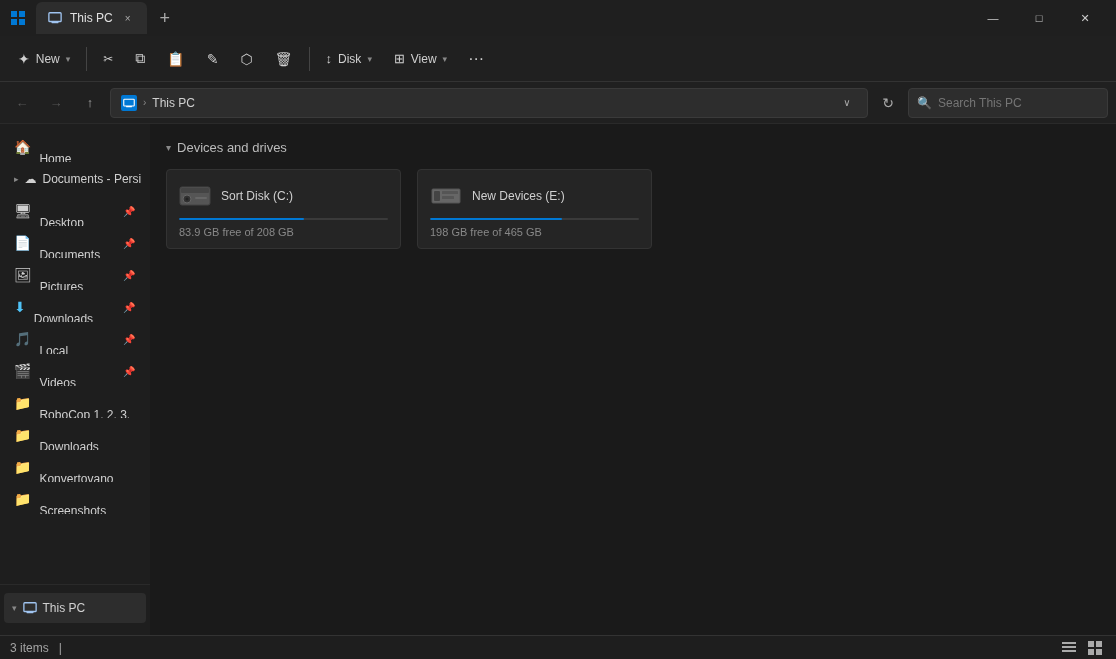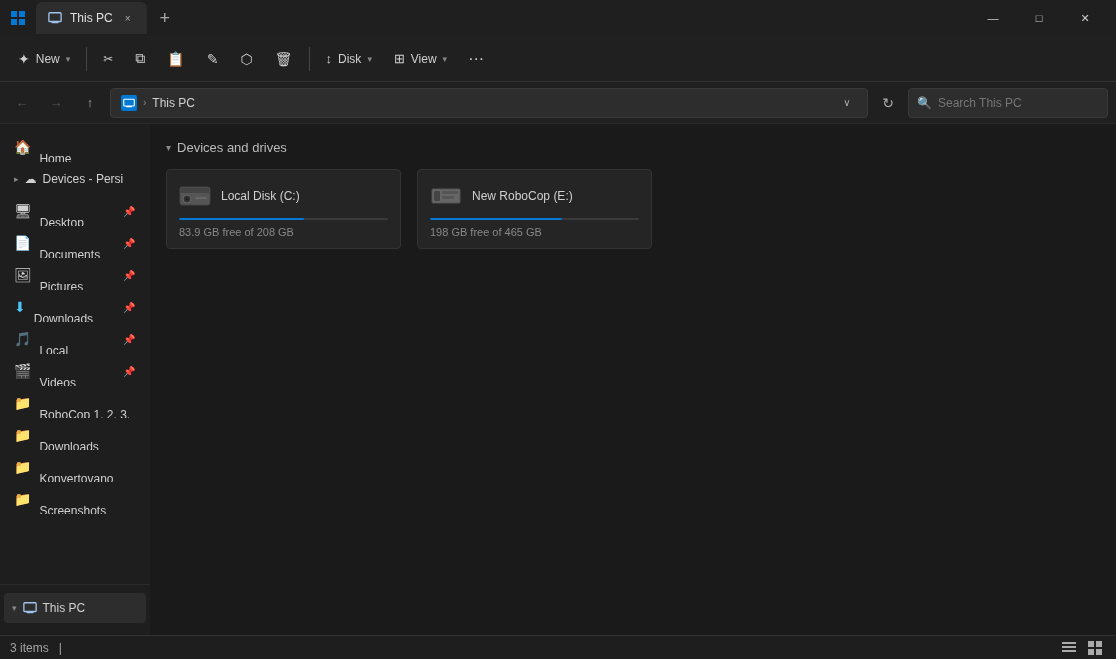--- a/index.html
+++ b/index.html
@@ -476,21 +476,21 @@
 <div class="main-area">
 
   <div class="sidebar">
     <div class="sidebar-item">
       <span class="item-icon">🏠</span>
       <span class="item-label">Home</span>
     </div>
     <div class="sidebar-onedrive">
       <span style="font-size:9px;color:#888;">▸</span>
       <span class="item-icon">☁</span>
-      <span class="item-label">Devices - Persi</span>
+      <span class="item-label">Documents - Persi</span>
     </div>
 
     <div class="sidebar-item">
       <span class="item-icon">🖥</span>
       <span class="item-label">Desktop</span>
       <span class="pin-icon">📌</span>
     </div>
     <div class="sidebar-item">
       <span class="item-icon">📄</span>
       <span class="item-label">Documents</span>
@@ -558,39 +558,39 @@
           <div class="drive-icon">
             <svg width="32" height="26" viewBox="0 0 32 26">
               <rect x="1" y="4" width="30" height="18" rx="2" fill="#555" stroke="#444" stroke-width="1"></rect>
               <rect x="2" y="5" width="28" height="5" rx="1" fill="#444"></rect>
               <circle cx="8" cy="16" r="4" fill="#333" stroke="#666" stroke-width="1"></circle>
               <circle cx="8" cy="16" r="1.5" fill="#222"></circle>
               <rect x="16" y="14" width="12" height="2" rx="1" fill="#666"></rect>
               <rect x="16" y="17" width="8" height="2" rx="1" fill="#555"></rect>
             </svg>
           </div>
-          <span class="drive-name">Local Disk (C:)</span>
+          <span class="drive-name">Sort Disk (C:)</span>
         </div>
         <div class="drive-bar-container">
           <div class="drive-bar" style="width:60%;background:#0078d4;"></div>
         </div>
         <div class="drive-info">83.9 GB free of 208 GB</div>
       </div>
 
       <div class="drive-item">
         <div class="drive-top">
           <div class="drive-icon">
             <svg width="32" height="26" viewBox="0 0 32 26">
               <rect x="2" y="6" width="28" height="14" rx="1" fill="#666" stroke="#555" stroke-width="1"></rect>
               <rect x="4" y="8" width="6" height="10" rx="1" fill="#444"></rect>
               <rect x="12" y="8" width="16" height="3" rx="0.5" fill="#555"></rect>
               <rect x="12" y="13" width="12" height="3" rx="0.5" fill="#555"></rect>
             </svg>
           </div>
-          <span class="drive-name">New RoboCop (E:)</span>
+          <span class="drive-name">New Devices (E:)</span>
         </div>
         <div class="drive-bar-container">
           <div class="drive-bar" style="width:63%;background:#0078d4;"></div>
         </div>
         <div class="drive-info">198 GB free of 465 GB</div>
       </div>
 
 
     </div>
   </div>

